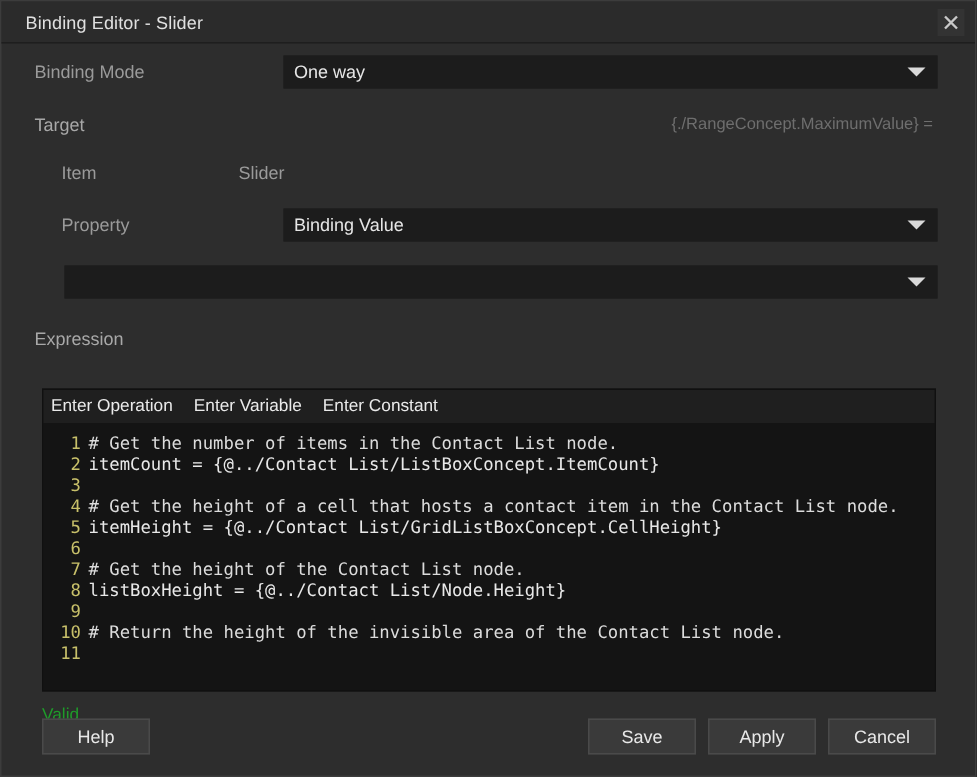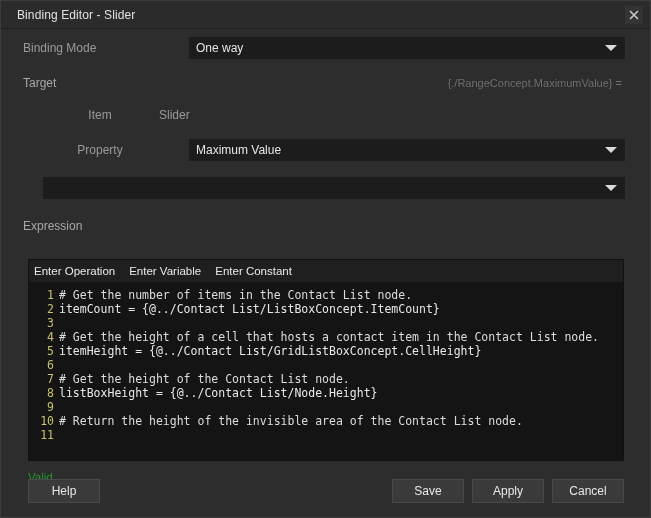--- a/index.html
+++ b/index.html
@@ -51,21 +51,21 @@
     align-items: center;
     height: 30px;
   }
   .field-label {
     font-size: 12px;
     color: #9a9a9a;
     width: 146px;
     flex: 0 0 146px;
     padding-left: 10px;
   }
-  .field-label.indent { padding-left: 28px; text-align: center; }
+  .field-label.indent { padding-left: 28px; }
   .section-label {
     font-size: 12px;
     color: #a8a8a8;
     padding-left: 10px;
   }
   .combo {
     position: relative;
     flex: 1 1 auto;
     height: 22px;
     background: #1c1c1c;
@@ -208,21 +208,21 @@
     </div>
 
     <div class="row" style="height:32px;">
       <div class="field-label indent">Item</div>
       <div class="static-value">Slider</div>
     </div>
 
     <div class="row" style="height:38px;">
       <div class="field-label indent">Property</div>
       <div class="combo">
-        <span class="combo-value">Maximum Value</span>
+        <span class="combo-value">Binding Value</span>
         <span class="arrow"></span>
       </div>
     </div>
 
     <div class="row" style="height:38px;">
       <div class="combo">
         <span class="arrow"></span>
       </div>
     </div>
 

